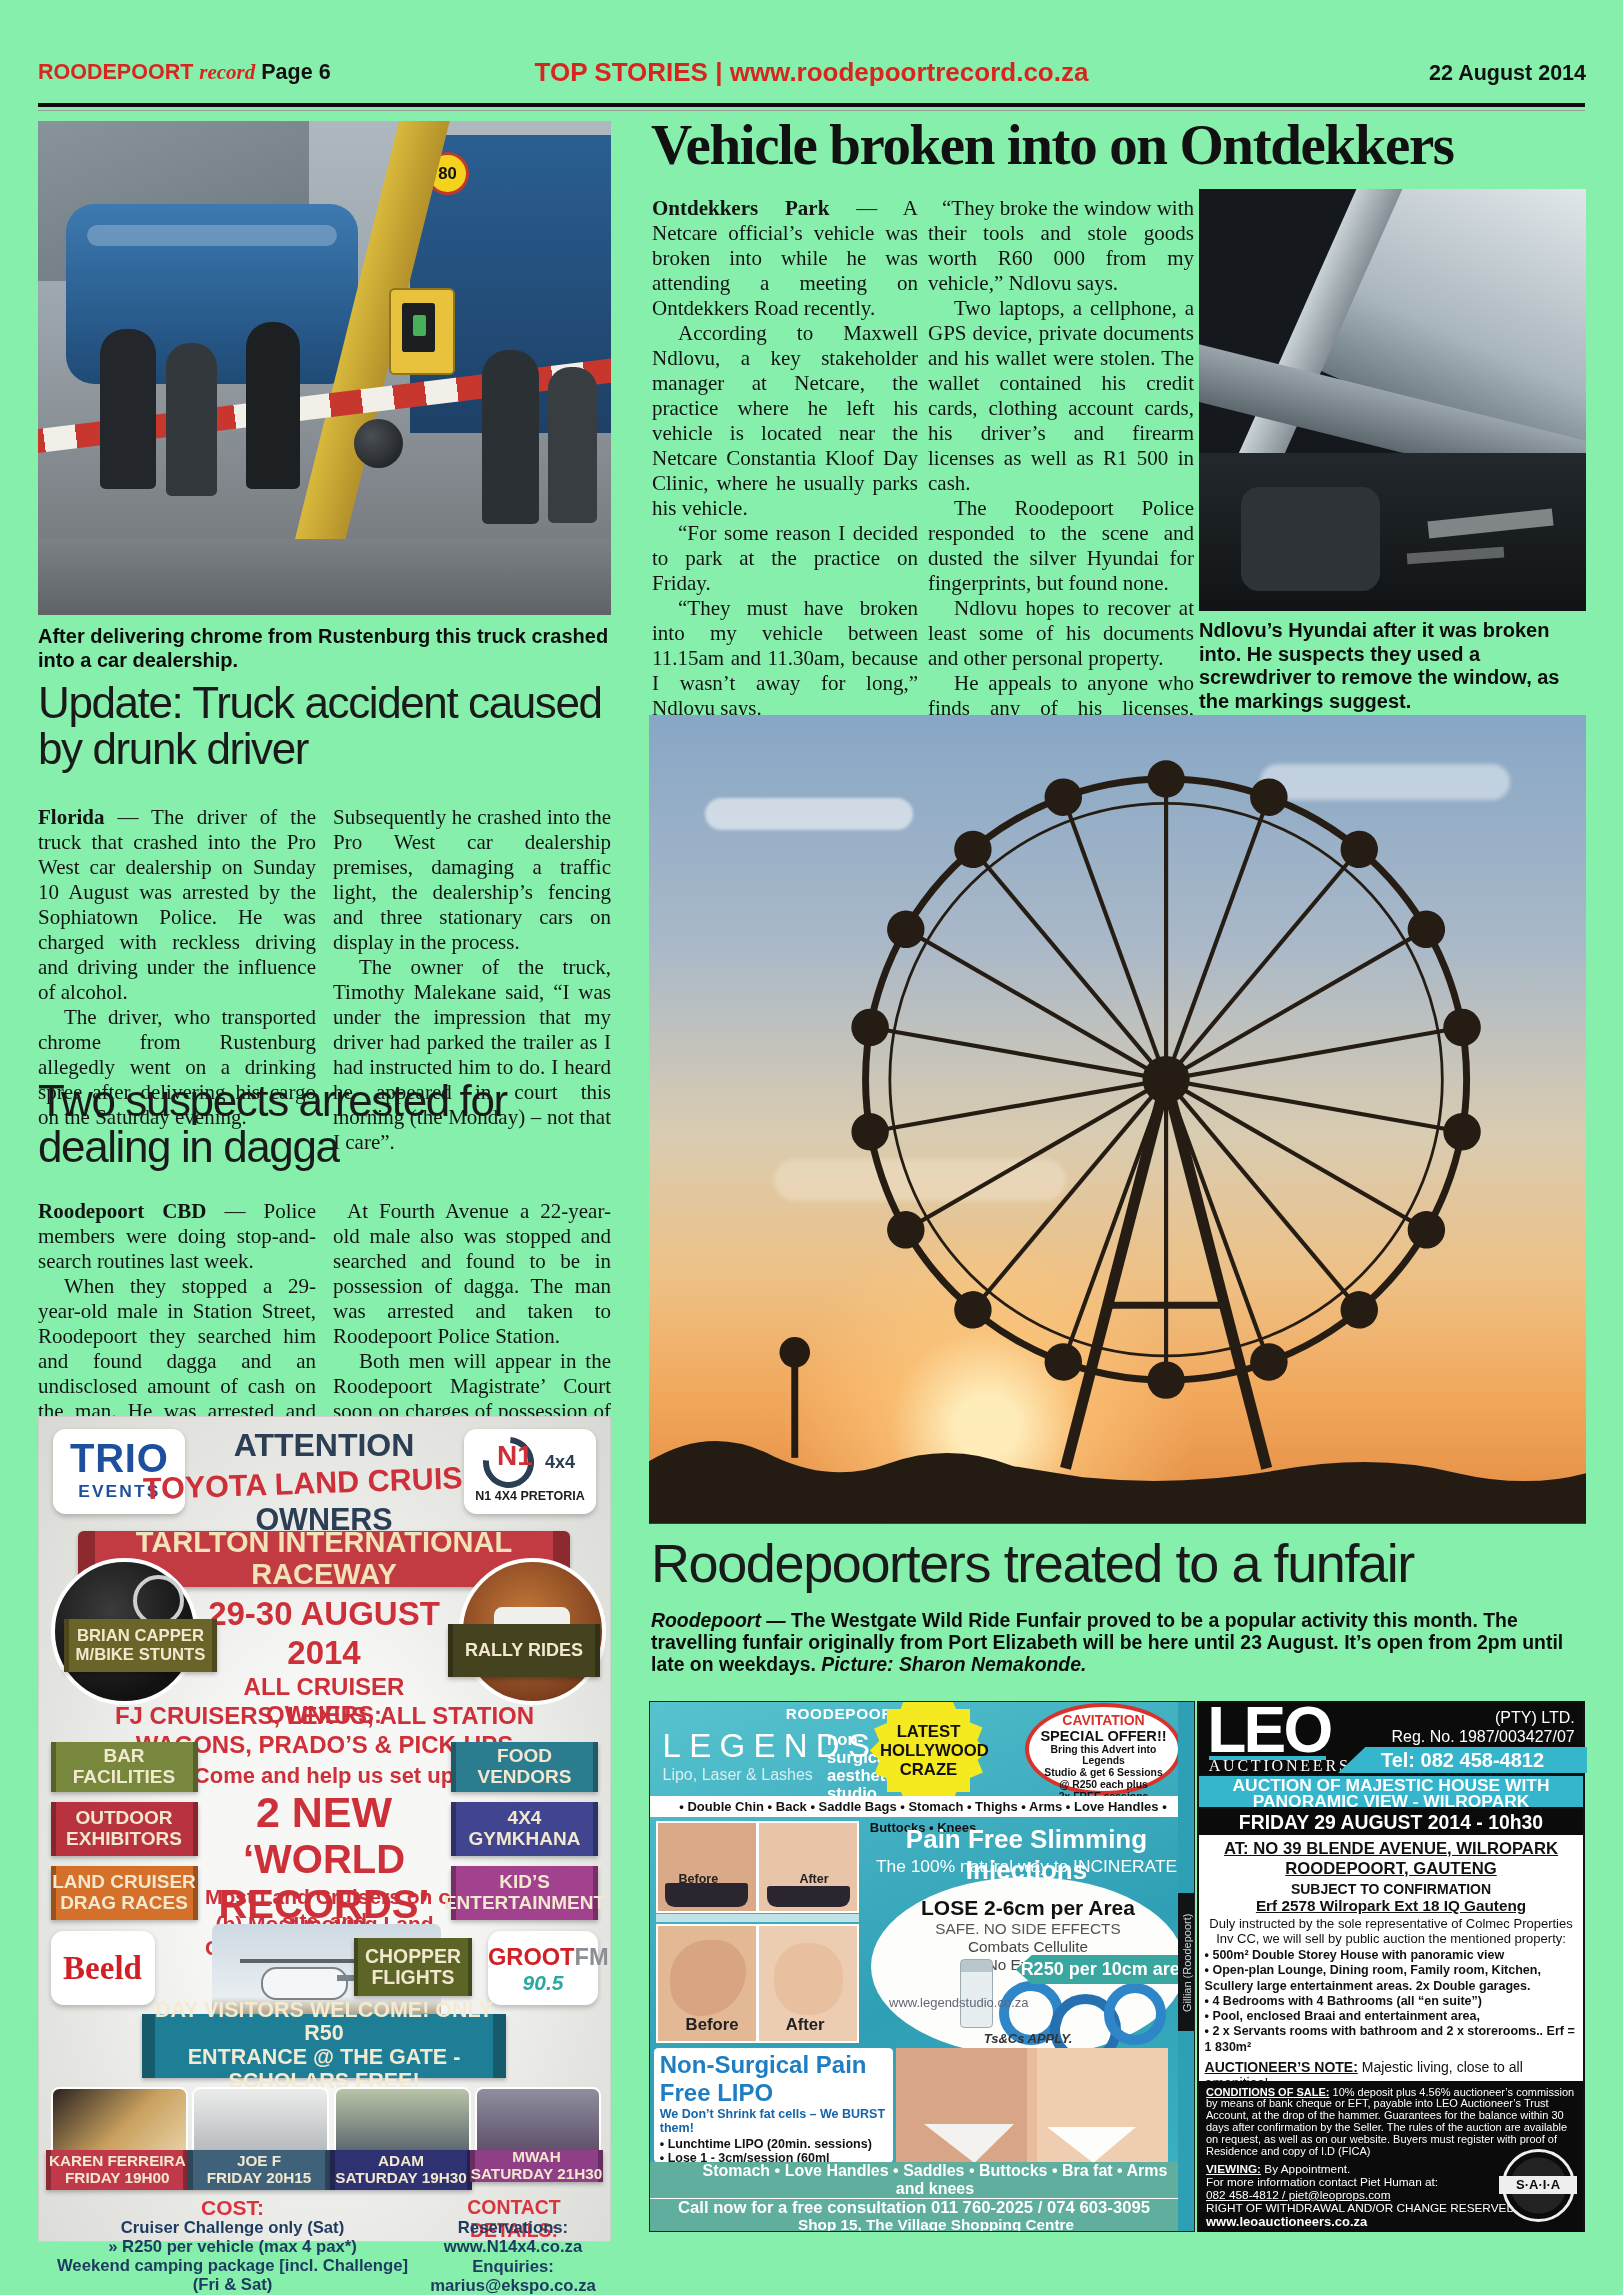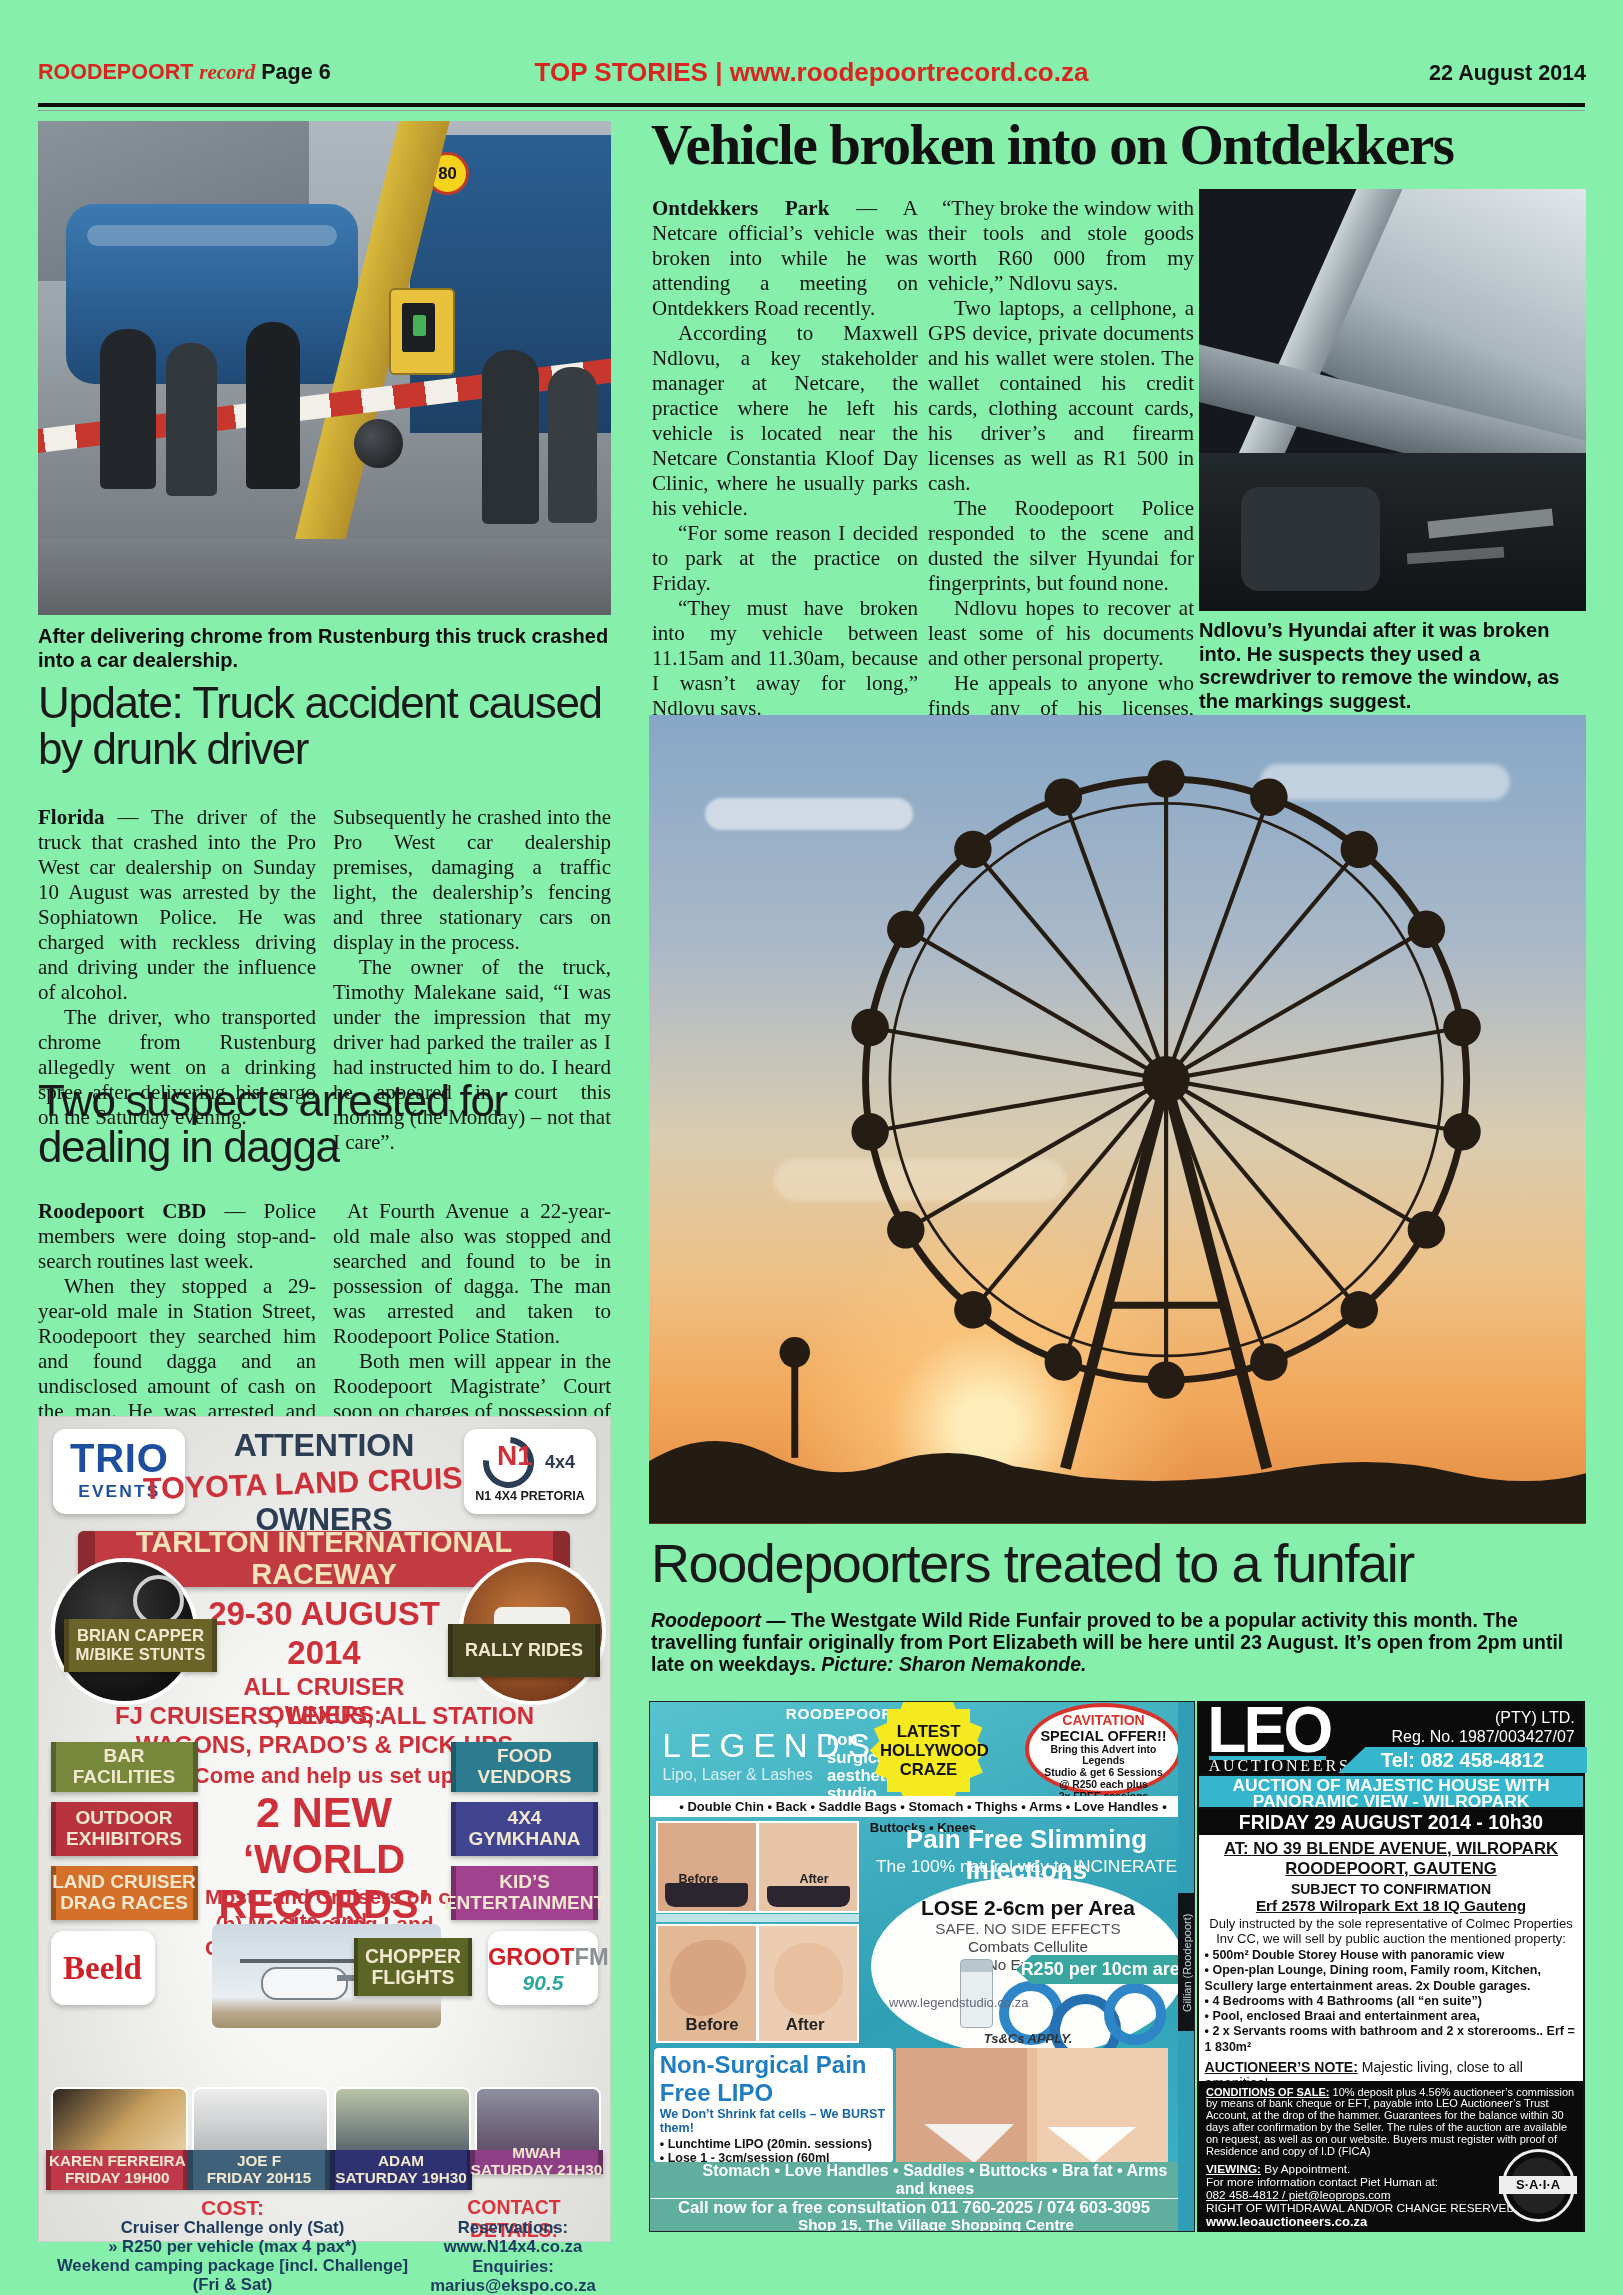--- a/index.html
+++ b/index.html
@@ -200,38 +200,42 @@
       <span class="abs" style="left:125px;top:51px;width:62px;height:5.6px;background:#7b848a;"></span>
       <span class="abs" style="left:28px;top:35px;width:146px;height:3.5px;background:#5c6469;"></span>
     </div>
     <div class="abs ribbon" style="left:316px;top:522px;width:118px;height:58px;background-color:#5c6426;font-size:19.4px;">CHOPPER FLIGHTS</div>
     <div class="abs whitebox c" style="left:450px;top:515px;width:110px;height:74px;">
       <div style="margin-top:12.5px;">
         <span class="b" style="font-size:23.6px;color:#d21f26;">GROOT</span><span class="b" style="font-size:23.6px;color:#8a8f94;">FM</span>
       </div>
       <div class="b i" style="font-size:21px;color:#2ba8a0;">90.5</div>
     </div>
+    <div class="abs ribbon" style="left:104px;top:598px;width:364px;height:64px;background-color:#1e7e96;font-size:21.5px;color:#f4ead2;">
+      <div>DAY VISITORS WELCOME! ONLY R50</div>
+      <div>ENTRANCE @ THE GATE - SCHOLARS FREE!</div>
+    </div>
 
     <div class="abs" style="left:12.5px;top:671px;width:133px;height:67px;border-radius:8.3px;border:2.8px solid #fff;background:linear-gradient(135deg,#2a2320,#caa15f 55%,#e8d3a8);"></div>
     <div class="abs ribbon" style="left:8.3px;top:734px;width:142px;height:40px;background-color:#c0394a;font-size:15.3px;">
       <div>KAREN FERREIRA</div>
       <div>FRIDAY 19H00</div>
     </div>
     <div class="abs" style="left:154px;top:671px;width:133px;height:67px;border-radius:8.3px;border:2.8px solid #fff;background:linear-gradient(180deg,#ececec,#b3b7ba);"></div>
     <div class="abs ribbon" style="left:150px;top:734px;width:142px;height:40px;background-color:#3f617a;font-size:15.3px;">
       <div>JOE F</div>
       <div>FRIDAY 20H15</div>
     </div>
     <div class="abs" style="left:296px;top:671px;width:133px;height:67px;border-radius:8.3px;border:2.8px solid #fff;background:linear-gradient(180deg,#b9c4a8,#55606a);"></div>
     <div class="abs ribbon" style="left:292px;top:734px;width:142px;height:40px;background-color:#2f3270;font-size:15.3px;">
       <div>ADAM</div>
       <div>SATURDAY 19H30</div>
     </div>
     <div class="abs" style="left:437px;top:671px;width:122px;height:67px;border-radius:8.3px;border:2.8px solid #fff;background:linear-gradient(180deg,#8d8f9e,#5d4b66);"></div>
-    <div class="abs ribbon" style="left:432px;top:734px;width:133px;height:24px;background-color:#8e3f85;font-size:15.3px;text-align:right;">
+    <div class="abs ribbon" style="left:432px;top:734px;width:133px;height:32px;background-color:#8e3f85;font-size:15.3px;text-align:right;">
       <div>MWAH</div>
       <div>SATURDAY 21H30</div>
     </div>
 
     <div class="abs b c" style="left:28px;top:780px;width:333px;font-size:21px;color:#d8343c;">COST:</div>
     <div class="abs b c" style="left:7px;top:802px;width:375px;font-size:16.7px;line-height:19px;color:#1d3a5f;">
       <div>Cruiser Challenge only (Sat)</div>
       <div>» R250 per vehicle (max 4 pax*)</div>
       <div>Weekend camping package [incl. Challenge]</div>
       <div>(Fri &amp; Sat)</div>

